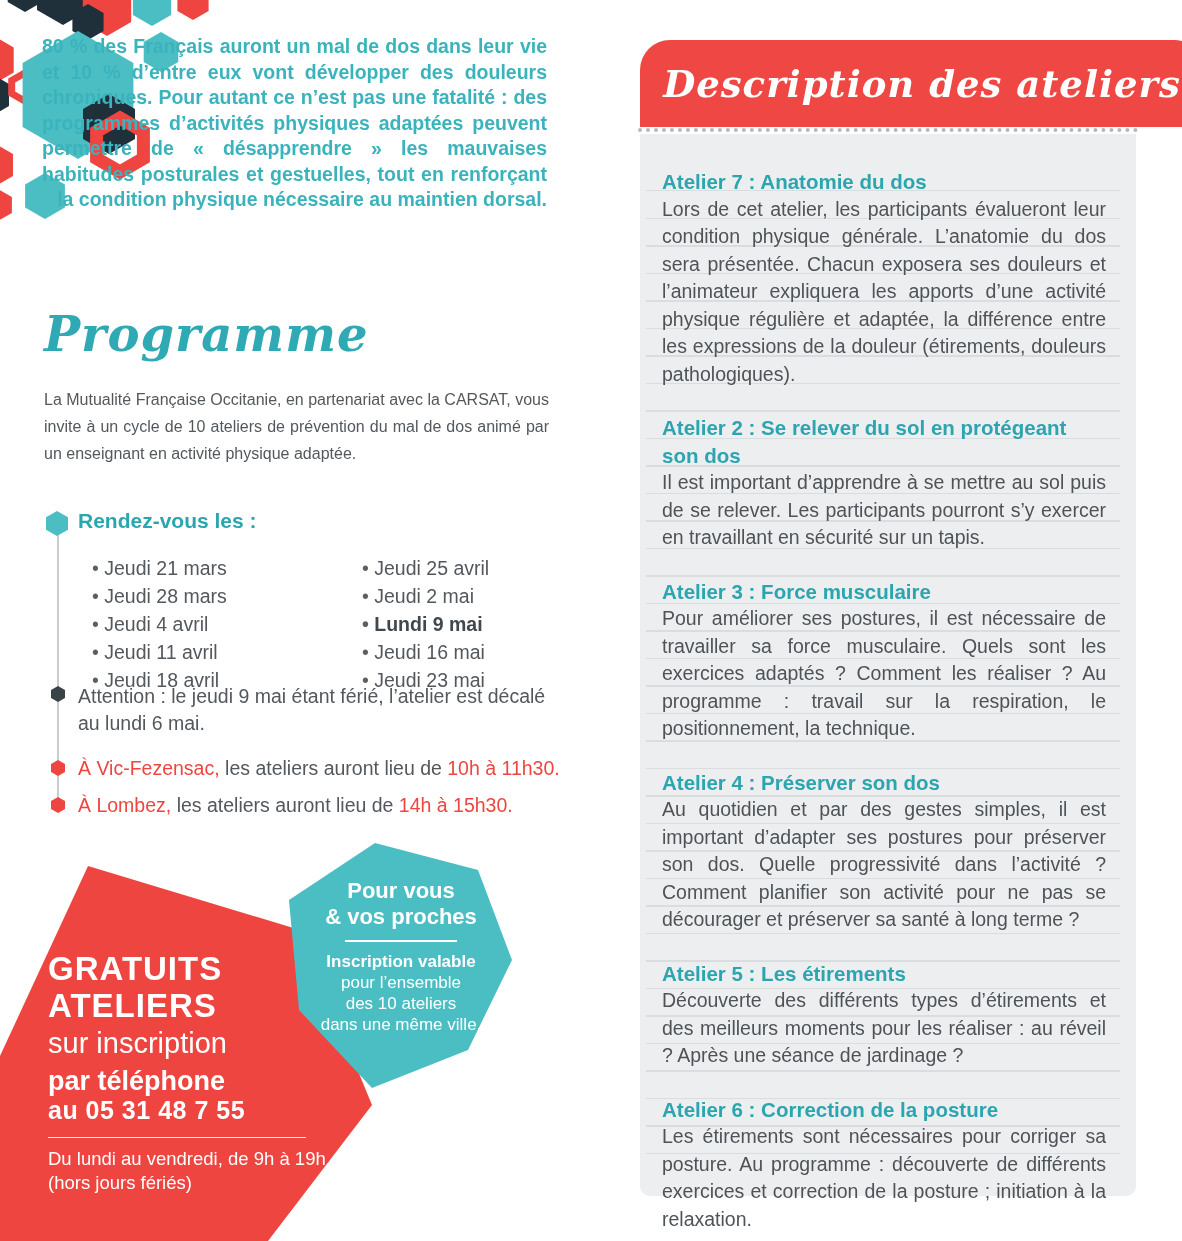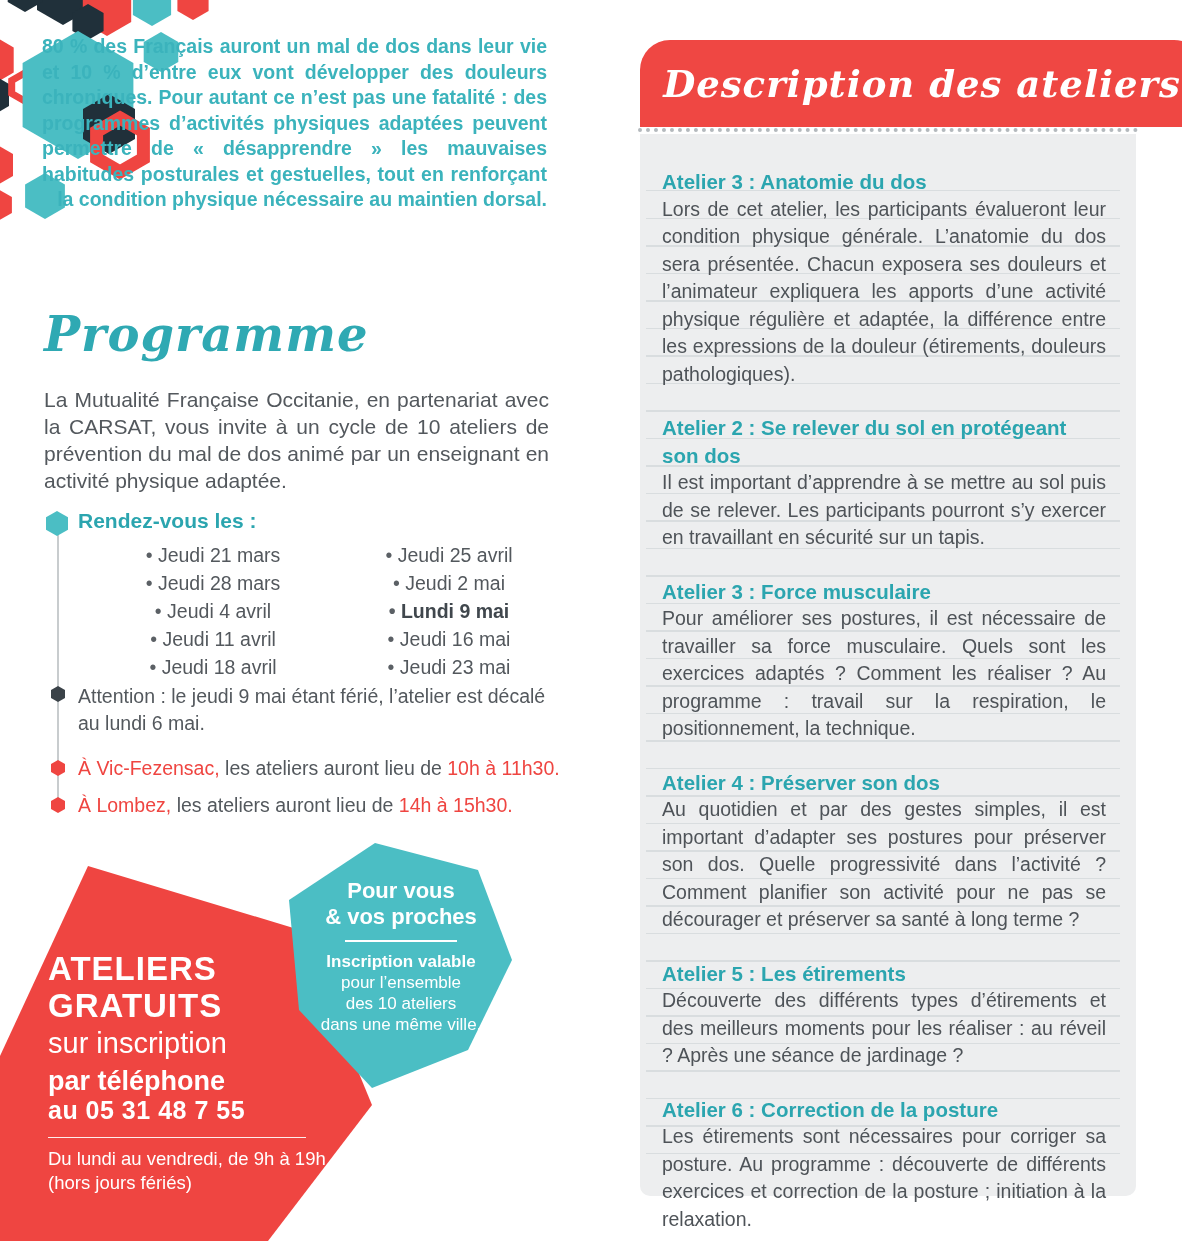--- a/index.html
+++ b/index.html
@@ -22,36 +22,36 @@
   
   .intro{position:absolute;left:42px;top:34px;width:505px;
          color:var(--teal-text);font-weight:bold;font-size:19.5px;line-height:25.5px;
          text-align:justify;text-align-last:right;}
 
   .prog-title{position:absolute;left:44px;top:306px;
               font-family:"DejaVu Serif",serif;font-style:italic;font-weight:bold;
               color:#2FA9B3;font-size:48px;letter-spacing:1px;}
 
   .prog-intro{position:absolute;left:44px;top:386px;width:505px;
-              font-size:21px;line-height:27px;color:var(--gray-text);text-align:justify;}
+              font-size:16px;line-height:27px;color:var(--gray-text);text-align:justify;}
 
   .timeline{position:absolute;left:57px;top:530px;height:276px;width:2px;background:#C8CCCE;}
 
   .hex-bullet{position:absolute;clip-path:polygon(50% 0,100% 25%,100% 75%,50% 100%,0 75%,0 25%);}
   .hex-bullet.teal{left:46px;top:511px;width:22px;height:25px;background:var(--teal);}
   .hex-bullet.dark{left:51px;top:686px;width:14px;height:16px;background:#3A4248;}
   .hex-bullet.red1{left:51px;top:760px;width:14px;height:16px;background:var(--red);}
   .hex-bullet.red2{left:51px;top:797px;width:14px;height:16px;background:var(--red);}
 
   .rdv-label{position:absolute;left:78px;top:509px;color:var(--teal-head);
              font-weight:bold;font-size:21px;}
 
   .dates{position:absolute;left:78px;top:540px;width:472px;
          display:grid;grid-template-columns:270px 1fr;}
-  .date-col{list-style:none;margin:1px;padding:0;font-size:19.5px;color:var(--gray-text);text-align:center;}
+  .date-col{list-style:none;margin:14px;padding:0;font-size:19.5px;color:var(--gray-text);}
   .date-col li{line-height:28px;}
   .date-col li::before{content:"\2022\00a0";color:#5B6065;}
   .date-col li.bold-date{font-weight:bold;color:#40474D;}
 
   .attention{position:absolute;left:78px;top:683px;width:480px;
              font-size:19.5px;line-height:27px;color:var(--gray-text);}
 
   .location{position:absolute;left:78px;font-size:19.5px;color:var(--gray-text);}
   .location.first{top:757px;}
   .location.second{top:794px;}
@@ -149,22 +149,22 @@
 
   <div class="location first"><span class="loc-place">À Vic-Fezensac,</span><span> les ateliers auront lieu de </span><span class="loc-time">10h à 11h30.</span></div>
   <div class="location second"><span class="loc-place">À Lombez,</span><span> les ateliers auront lieu de </span><span class="loc-time">14h à 15h30.</span></div>
 
   <svg class="badges-svg" width="560" height="406" viewBox="0 0 560 406" aria-hidden="true">
     <polygon points="88,31 300,95 372,270 268,406 0,406 0,221" fill="#EF4541"></polygon>
     <polygon points="375,8 478,35 512,125 468,215 372,253 299,175 289,65" fill="#4BBEC4"></polygon>
   </svg>
 
   <div class="free-badge">
+    <div class="fb-big">GRATUITS</div>
     <div class="fb-big">ATELIERS</div>
-    <div class="fb-big">GRATUITS</div>
     <div class="fb-sub">sur inscription</div>
     <div class="fb-phone1">par téléphone</div>
     <div class="fb-phone2">au 05 31 48 7 55</div>
     <div class="fb-hr"></div>
     <div class="fb-hours">Du lundi au vendredi, de 9h à 19h</div>
     <div class="fb-hours">(hors jours fériés)</div>
   </div>
 
   <div class="family-badge">
     <div class="fam-title">Pour vous</div>
@@ -178,21 +178,21 @@
 
   <div class="desc-header">
     <div class="desc-title">Description des ateliers</div>
   </div>
   <div class="dotted-sep"></div>
 
   <div class="notepad">
     <div class="notepad-content">
 
       <div class="atelier">
-        <div class="atelier-heading">Atelier 3 : Anatomie du dos</div>
+        <div class="atelier-heading">Atelier 7 : Anatomie du dos</div>
         <p class="atelier-body">Lors de cet atelier, les participants évalueront leur condition physique générale. L’anatomie du dos sera présentée. Chacun exposera ses douleurs et l’animateur expliquera les apports d’une activité physique régulière et adaptée, la différence entre les expressions de la douleur (étirements, douleurs pathologiques).</p>
       </div>
 
       <div class="atelier">
         <div class="atelier-heading">Atelier 2 : Se relever du sol en protégeant son dos</div>
         <p class="atelier-body">Il est important d’apprendre à se mettre au sol puis de se relever. Les participants pourront s’y exercer en travaillant en sécurité sur un tapis.</p>
       </div>
 
       <div class="atelier">
         <div class="atelier-heading">Atelier 3 : Force musculaire</div>

